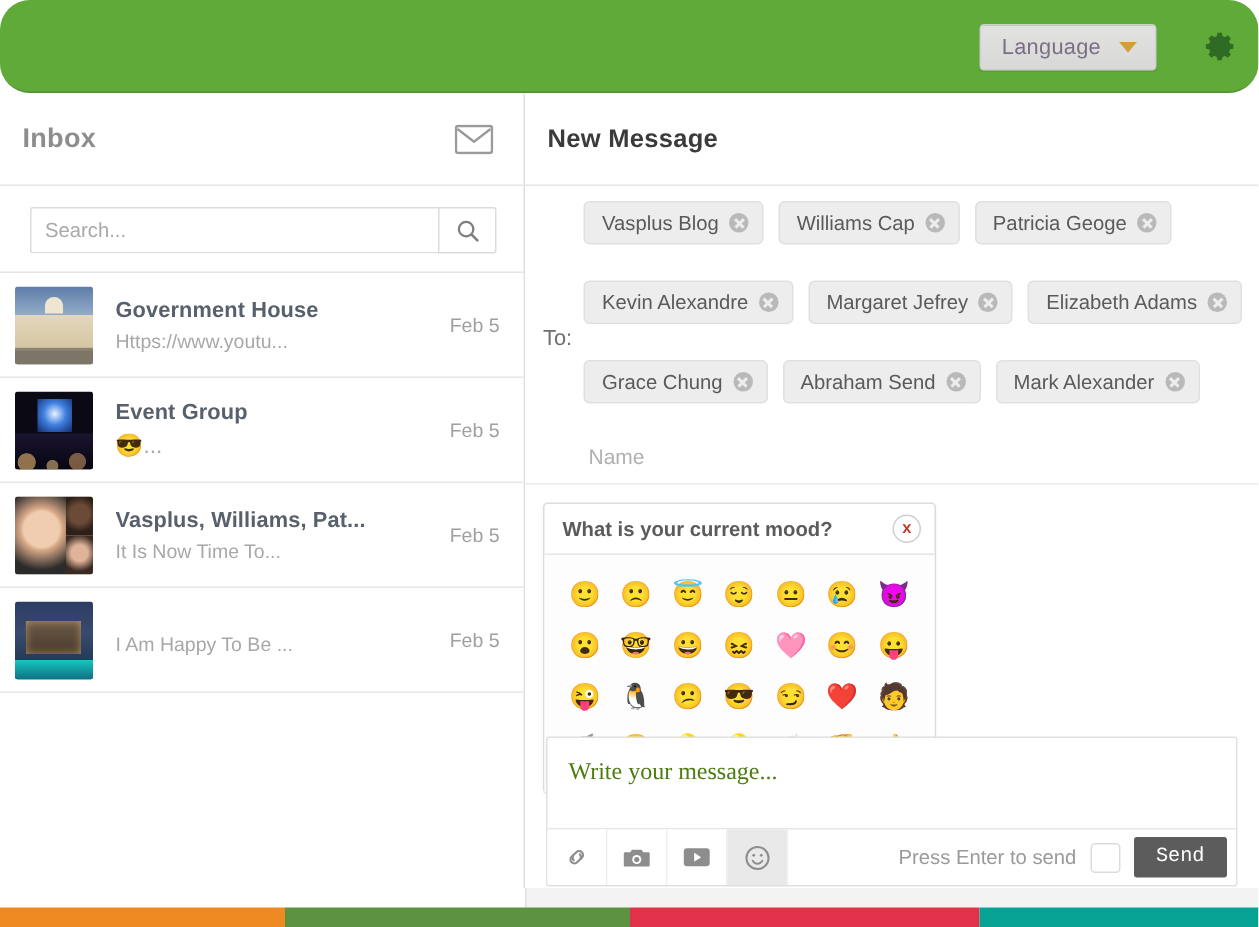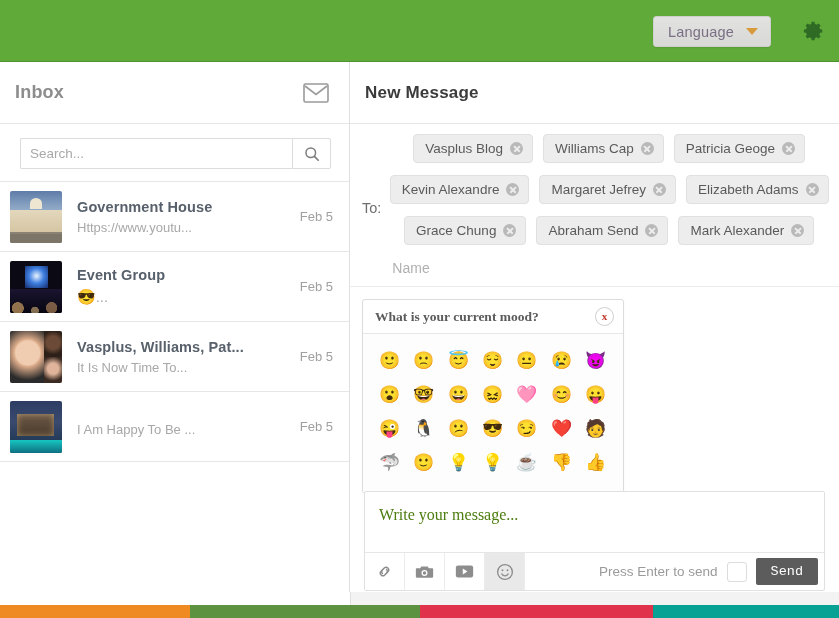--- a/index.html
+++ b/index.html
@@ -24,20 +24,21 @@
 
   
   .topbar {
     position: absolute;
     left: 0; top: 0;
     width: 839px;
     height: 62px;
     background: #5faa38;
     border-bottom: 1px solid #4f9230;
     box-sizing: border-box;
+    border-radius: 20px;
   }
   .lang-btn {
     position: absolute;
     right: 68px;
     top: 16px;
     height: 31px;
     padding: 0 12px 0 14px;
     display: flex;
     align-items: center;
     gap: 12px;
@@ -300,23 +301,22 @@
     flex: 0 0 auto;
     font-size: 14.5px;
     color: #6f6f6f;
     padding: 0 8px 0 4px;
     align-self: center;
   }
   .chips {
     flex: 1;
     display: flex;
     flex-wrap: wrap;
-    gap: 12px 10px;
+    gap: 24px 10px;
     padding-bottom: 4px;
-    justify-content: center;
   }
   .chip {
     display: inline-flex;
     align-items: center;
     gap: 7px;
     height: 29px;
     padding: 0 9px 0 11px;
     background: #ededed;
     border: 1px solid #e0e0e0;
     border-radius: 4px;
@@ -356,21 +356,20 @@
     padding: 12px 0 0 12px;
     box-sizing: border-box;
   }
   .mood {
     width: 262px;
     border: 1px solid #dcdcdc;
     border-radius: 3px;
     background: #fff;
     box-shadow: 0 1px 2px rgba(0,0,0,.06);
     box-sizing: border-box;
-    font-family: Liberation Serif, serif;
   }
   .mood-head {
     height: 34px;
     display: flex;
     align-items: center;
     justify-content: space-between;
     padding: 0 9px 0 12px;
     border-bottom: 1px solid #e6e6e6;
     box-sizing: border-box;
   }

